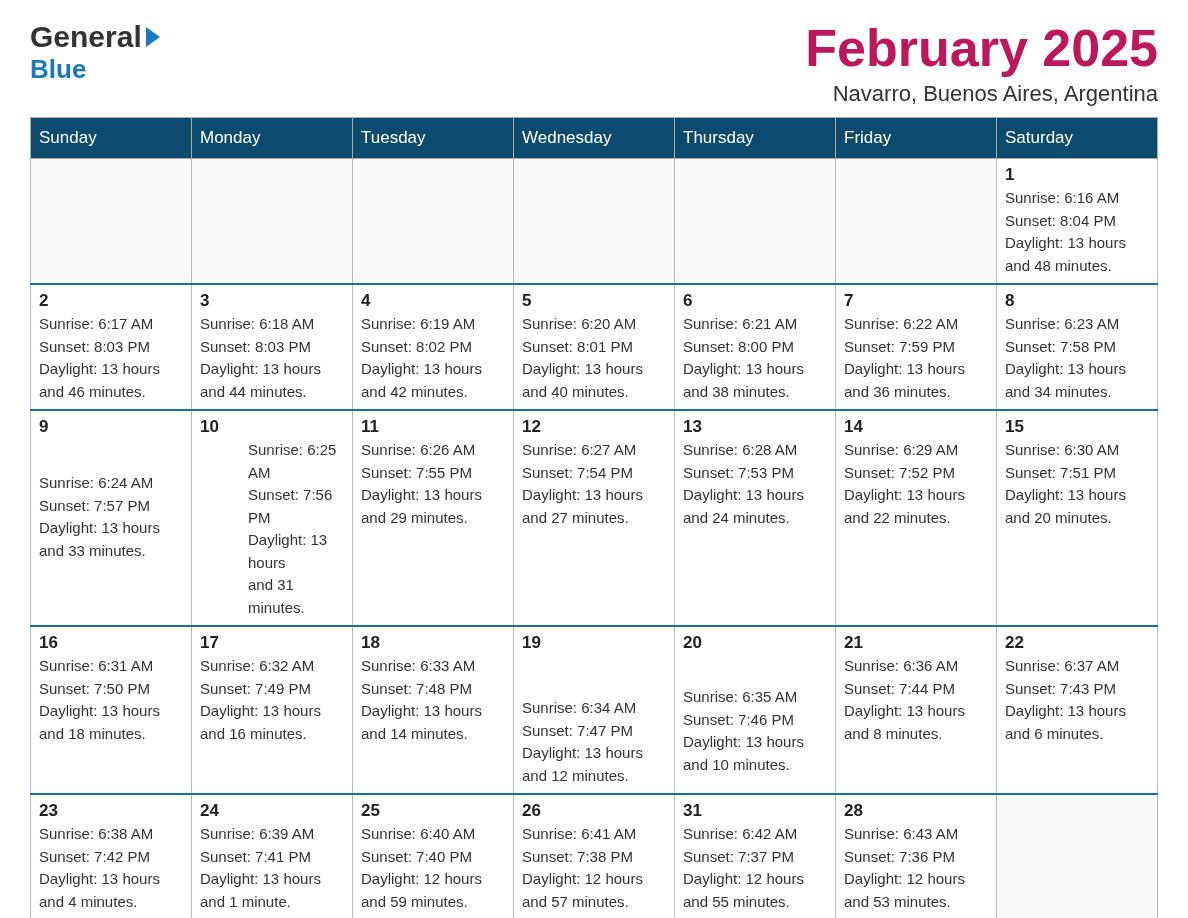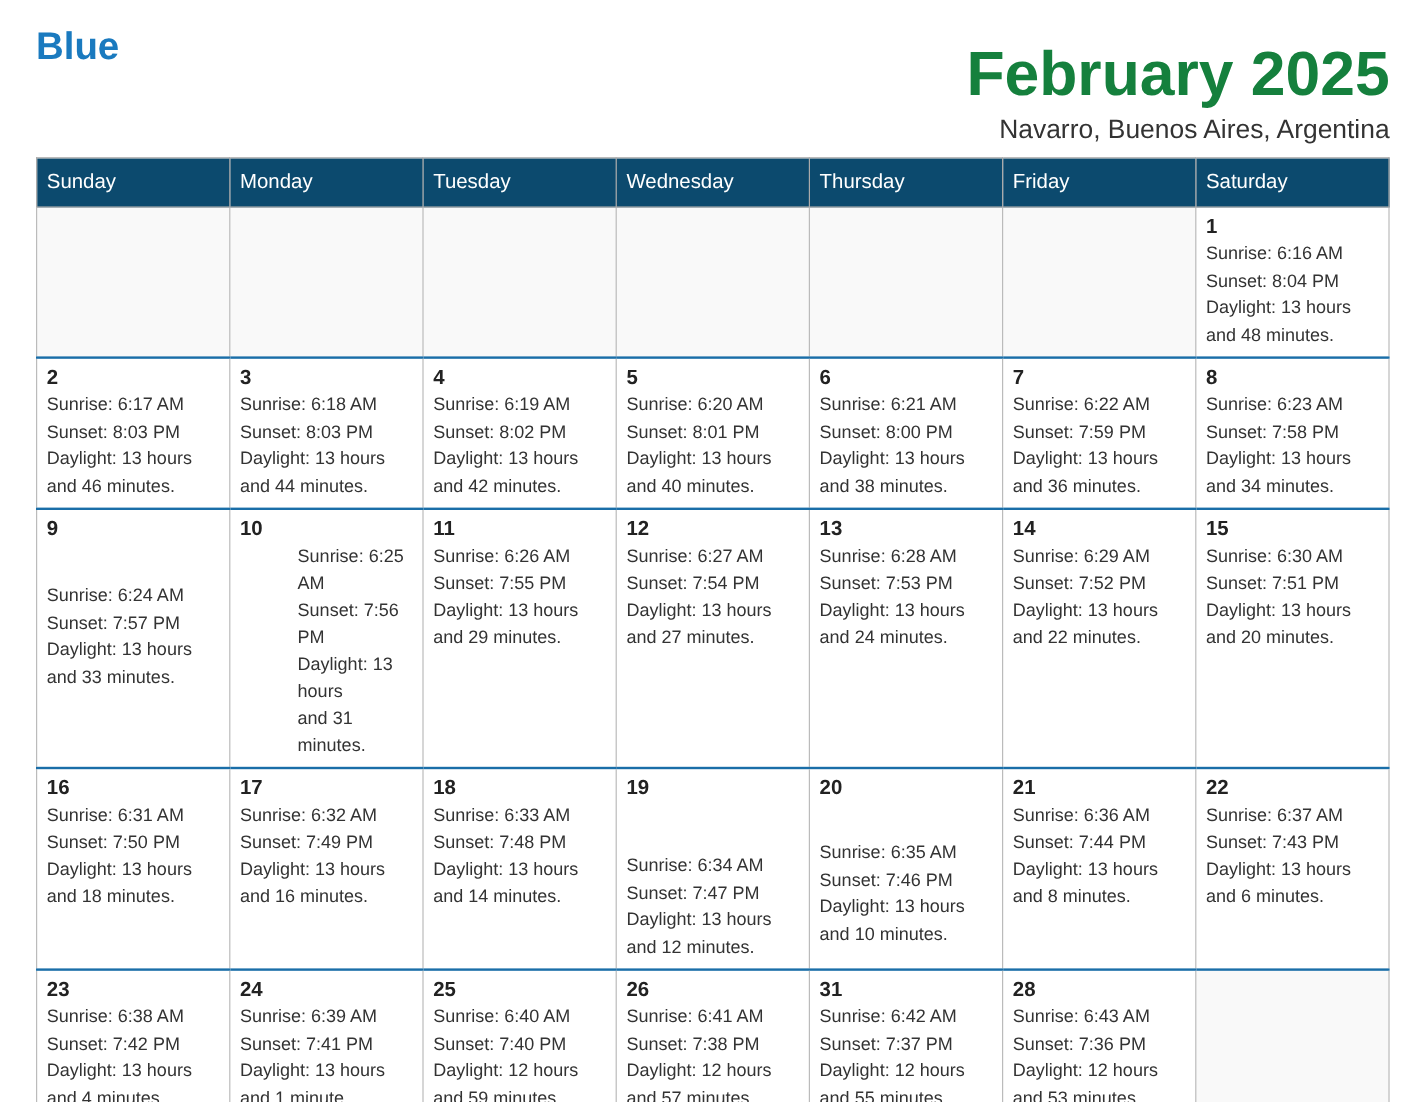--- a/index.html
+++ b/index.html
@@ -21,23 +21,22 @@
       display: flex;
       flex-direction: column;
       align-items: flex-start;
     }
     .title-block {
       text-align: right;
     }
     .month-title {
       font-size: 52px;
       font-weight: bold;
-      color: #15803d;
+      color: #be185d;
       line-height: 1.1;
-      margin-top: 14px;
     }
     .location-title {
       font-size: 22px;
       color: #333;
       margin-top: 4px;
     }
     .calendar {
       width: 100%;
       border-collapse: collapse;
       margin-top: 10px;
@@ -87,22 +86,26 @@
       font-size: 30px;
       font-weight: bold;
       color: #333;
     }
   </style>
 </head>
 <body>
 
 <div class="header">
   <div class="logo">
+    <div class="logo-row">
+      <span class="logo-general">General</span>
+      <span style="display:inline-block;width:0;height:0;border-top:10px solid transparent;border-bottom:10px solid transparent;border-left:14px solid #1a7abf;margin-left:4px;vertical-align:middle;"></span>
+    </div>
     <div>
-      <span style="font-size:32px;font-weight:bold;color:#1a7abf;">Blue</span>
+      <span style="font-size:26px;font-weight:bold;color:#1a7abf;">Blue</span>
     </div>
   </div>
   <div class="title-block">
     <div class="month-title">February 2025</div>
     <div class="location-title">Navarro, Buenos Aires, Argentina</div>
   </div>
 </div>
 
 <table class="calendar">
   <thead>

